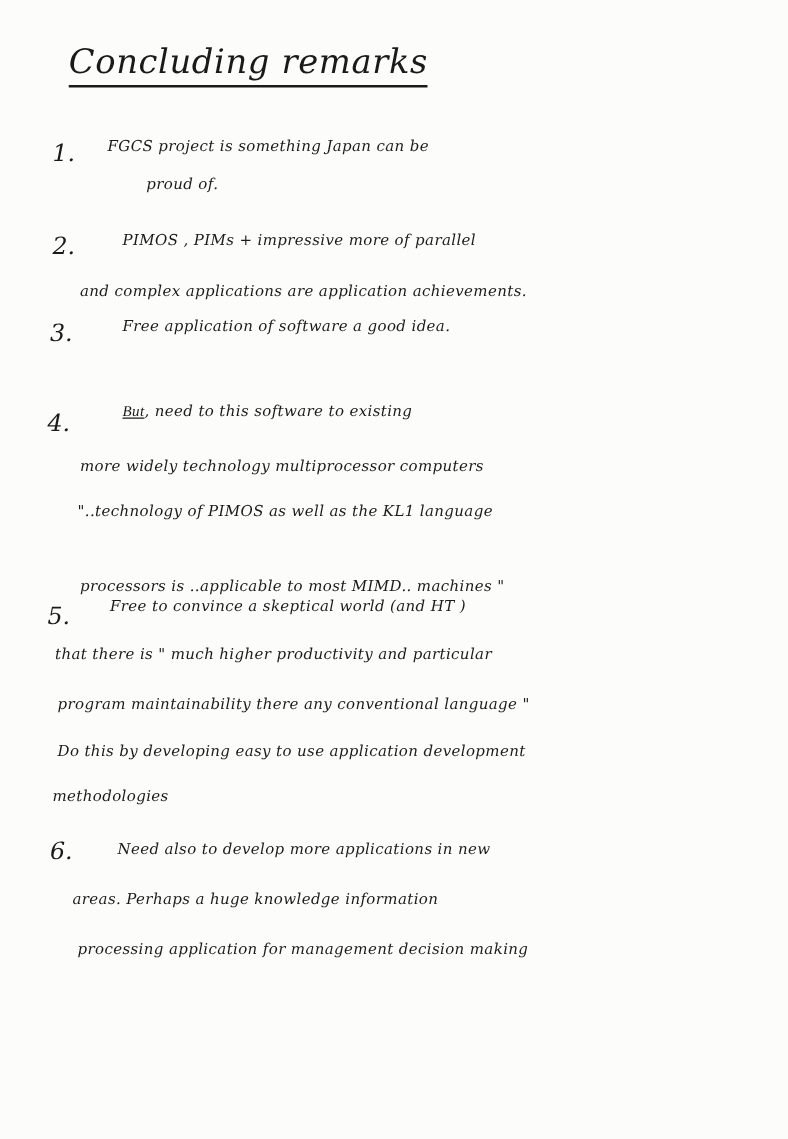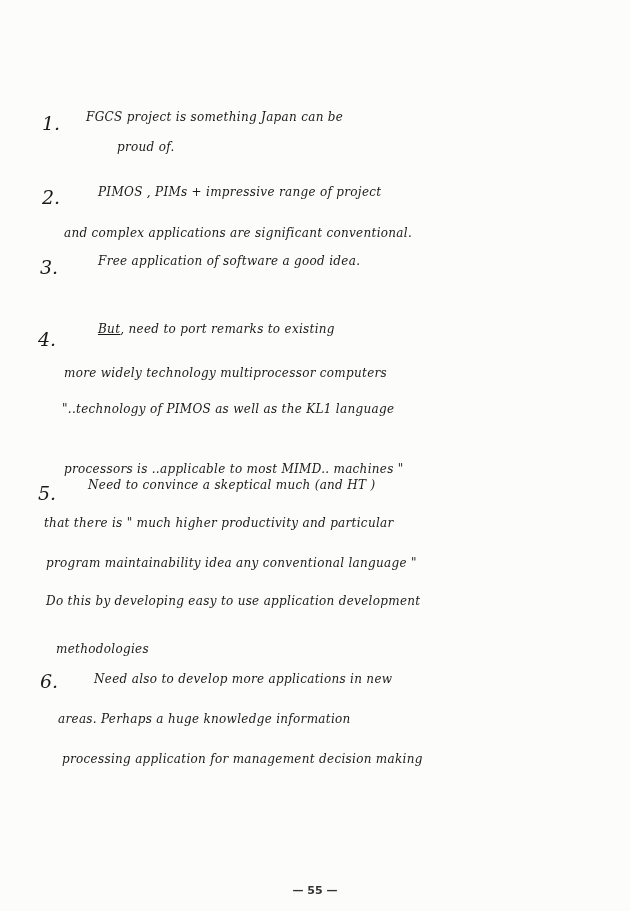--- a/index.html
+++ b/index.html
@@ -32,73 +32,73 @@
       white-space: nowrap;
       line-height: 1.2;
       letter-spacing: 0.3px;
     }
     .num {
       position: absolute;
       font-size: 19px;
       font-style: italic;
       line-height: 1.2;
     }
-    .underline { text-decoration: underline; }
+    .underline { text-decoration: underline; font-family: Liberation Serif, serif; }
     .page-number {
       position: absolute;
       left: 0; right: 0;
       top: 884px;
       text-align: center;
       font-family: "DejaVu Sans", sans-serif;
       font-size: 11px;
       font-weight: bold;
       color: #333;
     }
   </style>
 </head>
 <body>
 
 <div class="page">
 
+  <div class="title">Concluding remarks</div>
 
   <div>
     <span class="num" style="left:42px; top:112px;">1.</span>
     <span class="line" style="left:86px; top:110px;">FGCS project is something Japan can be</span>
     <span class="line" style="left:82px; top:140px;margin-left:35px;">proud of.</span>
   </div>
 
   <div>
     <span class="num" style="left:42px; top:186px;">2.</span>
-    <span class="line" style="left:98px; top:185px;">PIMOS , PIMs + impressive range of project</span>
-    <span class="line" style="left:64px; top:226px;">and complex applications are significant conventional.</span>
+    <span class="line" style="left:98px; top:185px;">PIMOS , PIMs + impressive more of parallel</span>
+    <span class="line" style="left:64px; top:226px;">and complex applications are application achievements.</span>
   </div>
 
   <div>
     <span class="num" style="left:40px; top:256px;">3.</span>
     <span class="line" style="left:98px; top:254px;">Free application of software a good idea.</span>
   </div>
 
   <div>
     <span class="num" style="left:38px; top:328px;">4.</span>
-    <span class="line" style="left:98px; top:322px;"><span class="underline">But</span><span>, need to port remarks to existing</span></span>
+    <span class="line" style="left:98px; top:322px;"><span class="underline">But</span><span>, need to this software to existing</span></span>
     <span class="line" style="left:64px; top:366px;">more widely technology multiprocessor computers</span>
     <span class="line" style="left:62px; top:402px;">"..technology of PIMOS as well as the KL1 language</span>
     <span class="line" style="left:64px; top:462px;">processors is ..applicable to most MIMD.. machines "</span>
   </div>
 
   <div>
     <span class="num" style="left:38px; top:482px;">5.</span>
-    <span class="line" style="left:88px; top:478px;">Need to convince a skeptical much (and HT )</span>
+    <span class="line" style="left:88px; top:478px;">Free to convince a skeptical world (and HT )</span>
     <span class="line" style="left:44px; top:516px;">that there is " much higher productivity and particular</span>
-    <span class="line" style="left:46px; top:556px;">program maintainability idea any conventional language "</span>
+    <span class="line" style="left:46px; top:556px;">program maintainability there any conventional language "</span>
     <span class="line" style="left:46px; top:594px;text-align:center;">Do this by developing easy to use application development</span>
-    <span class="line" style="left:56px; top:630px;margin-top:12px;">methodologies</span>
+    <span class="line" style="left:42px; top:630px;">methodologies</span>
   </div>
 
   <div>
     <span class="num" style="left:40px; top:670px;">6.</span>
     <span class="line" style="left:94px; top:672px;">Need also to develop more applications in new</span>
     <span class="line" style="left:58px; top:712px;text-align:right;">areas. Perhaps a huge knowledge information</span>
     <span class="line" style="left:62px; top:752px;">processing application for management decision making</span>
   </div>
 
-  <div class="page-number">— 55 —</div>
 </div>
 
 </body></html>

